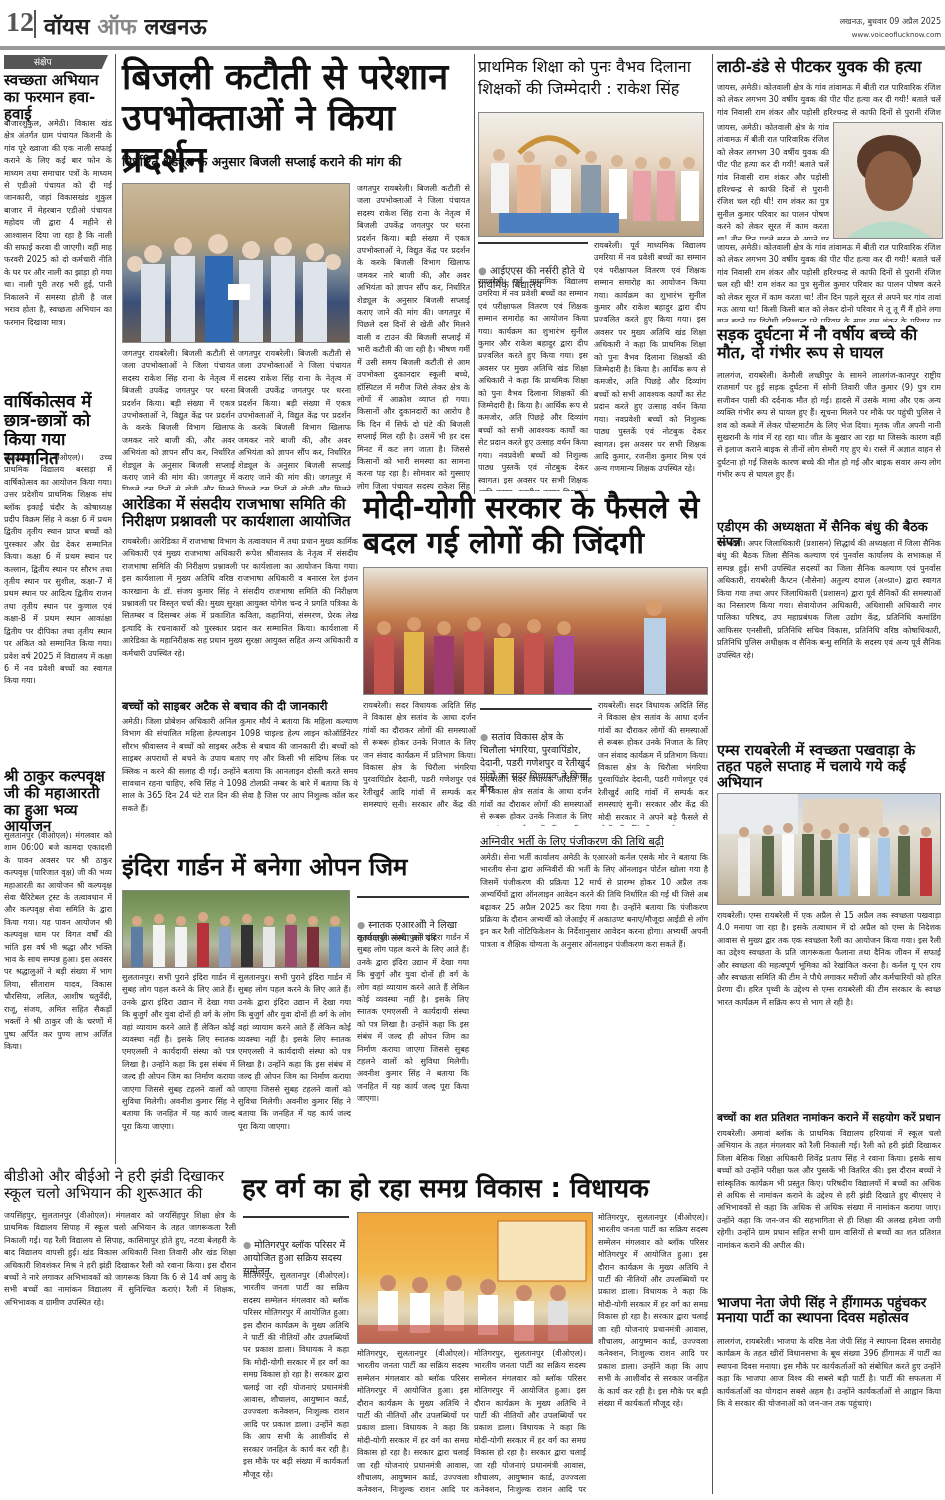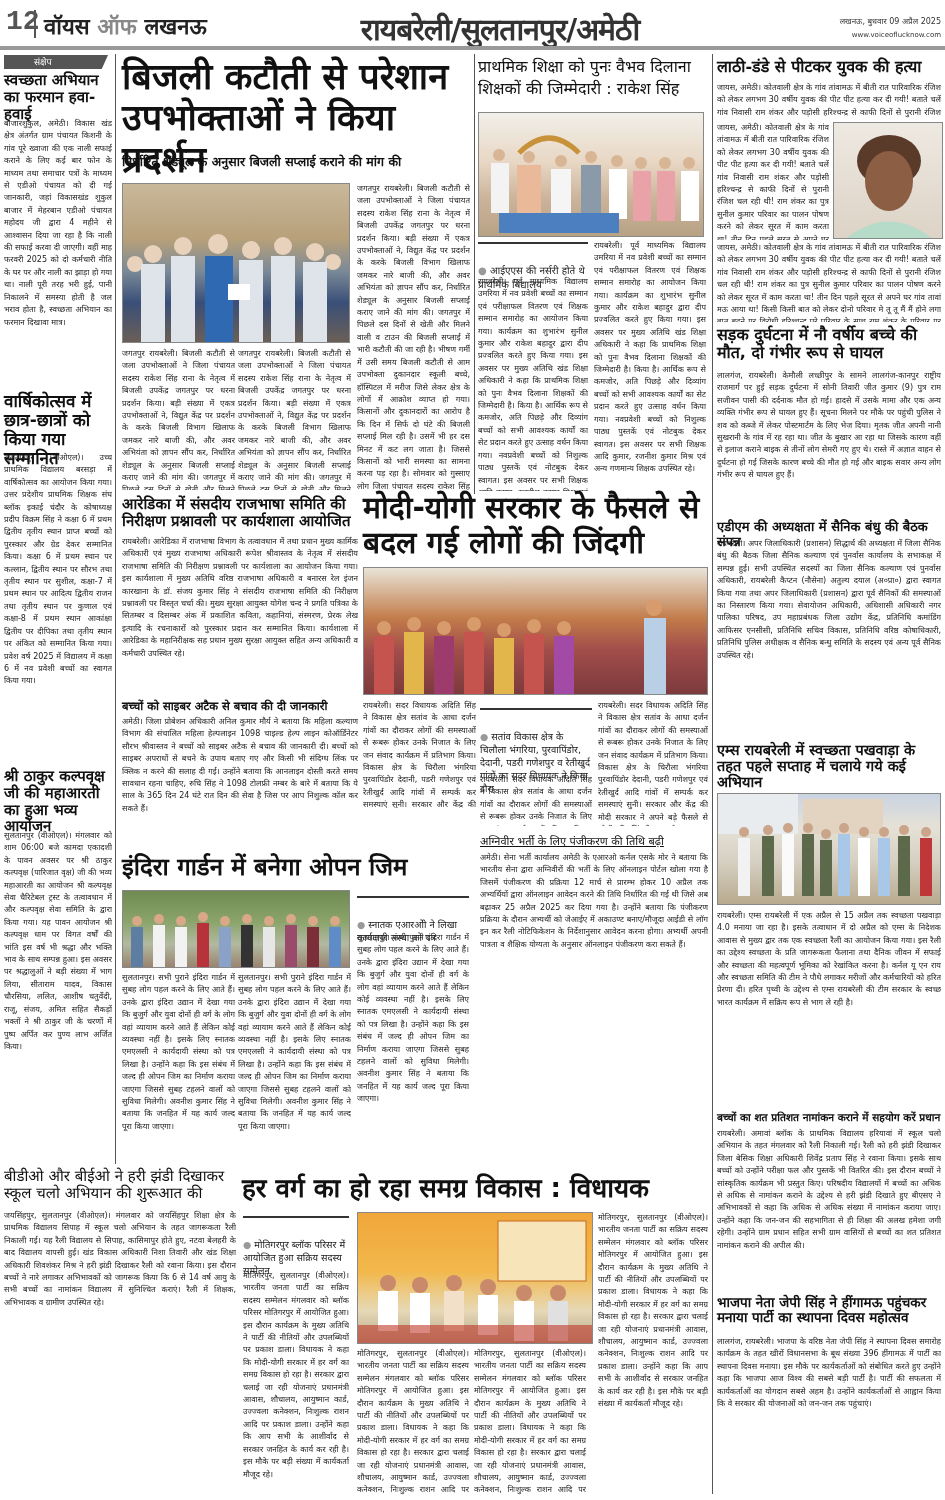--- a/index.html
+++ b/index.html
@@ -1,20 +1,20 @@
 <!DOCTYPE html>
 <html><head>
 <meta charset="utf-8">
 <style>
   * { box-sizing: border-box; margin: 0; padding: 0; }
   html, body { width: 945px; height: 1500px; background: #fff; overflow: hidden; }
   body { font-family: "DejaVu Sans", sans-serif; color: #1a1a1a; position: relative; }
 
   .masthead { position: absolute; left: 0; top: 0; width: 945px; height: 46px; }
-  .page-no { position: absolute; left: 6px; top: 6px; font-size: 28px; font-weight: bold; color: #555; font-family: Liberation Mono, monospace; }
+  .page-no { position: absolute; left: 6px; top: 6px; font-size: 28px; font-weight: bold; color: #555; font-family: Liberation Serif, serif; }
   .page-sep { position: absolute; left: 34px; top: 10px; width: 2px; height: 28px; background: #555; }
   .paper-name { position: absolute; left: 44px; top: 10px; font-size: 22px; font-weight: bold; color: #222; }
   .paper-name .mid { color: #888; text-align: right; }
   .section-title { position: absolute; left: 300px; top: 8px; width: 400px; text-align: center; font-size: 30px; font-weight: bold; color: #333; font-family: "DejaVu Serif", serif; letter-spacing: -1px; }
   .dateline { position: absolute; right: 4px; top: 15px; font-size: 8px; color: #333; }
   .website { position: absolute; right: 4px; top: 31px; font-size: 7px; color: #333; }
   .rule-top { position: absolute; left: 0; top: 46px; width: 945px; height: 4px; background: #999; }
 
   .col-rule { position: absolute; width: 1px; background: #555; }
 
@@ -31,21 +31,20 @@
 <body>
 
 <div class="masthead">
   <div class="page-no">12</div>
   <div class="page-sep"></div>
   <div class="paper-name">
     <span>वॉयस</span>
     <span class="mid">ऑफ</span>
     <span>लखनऊ</span>
   </div>
-  <div class="section-title">रायबरेली/सुलतानपुर/अमेठी</div>
   <div class="dateline">लखनऊ, बुधवार 09 अप्रैल 2025</div>
   <div class="website">www.voiceoflucknow.com</div>
 </div>
 <div class="rule-top"></div>
 
 <div class="col-rule" style="left:115px;top:54px;height:1110px;"></div>
 <div class="col-rule" style="left:474px;top:54px;height:440px;"></div>
 <div class="col-rule" style="left:712px;top:54px;height:1440px;"></div>
 
 <div class="brief-tag">संक्षेप</div>

